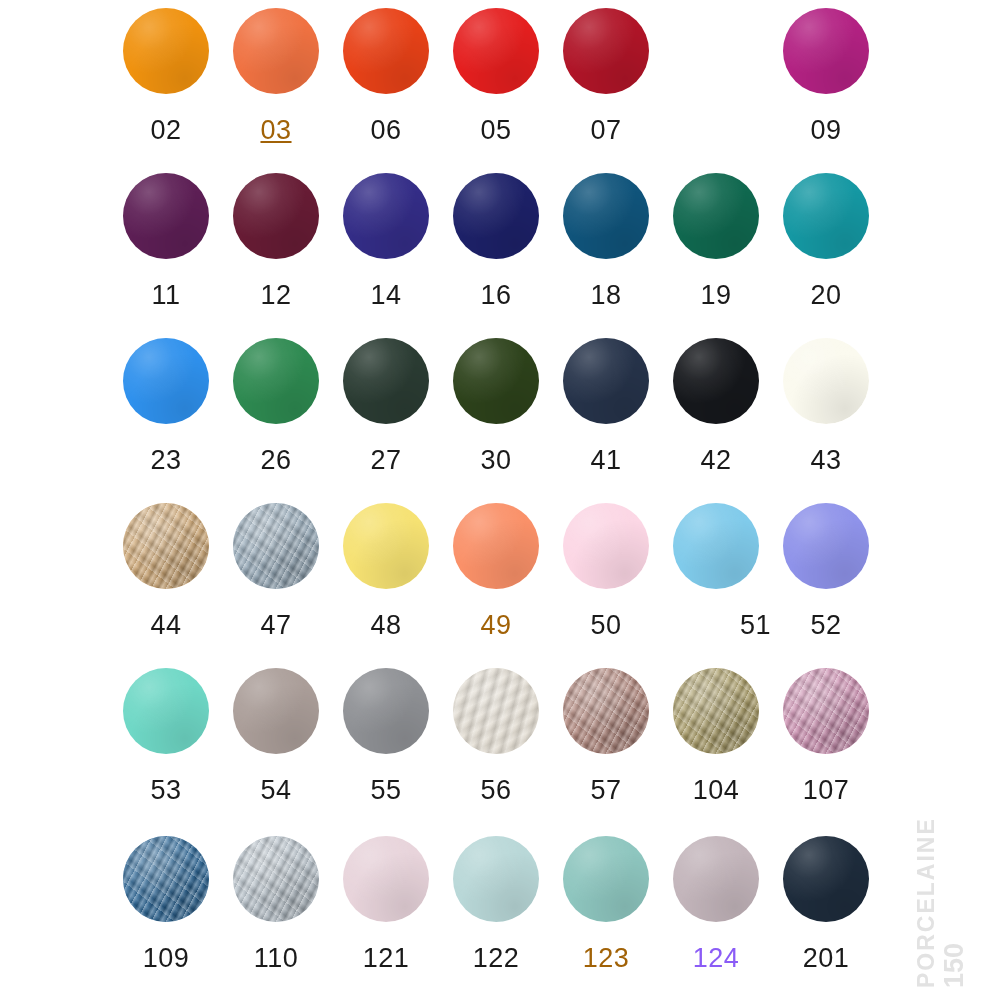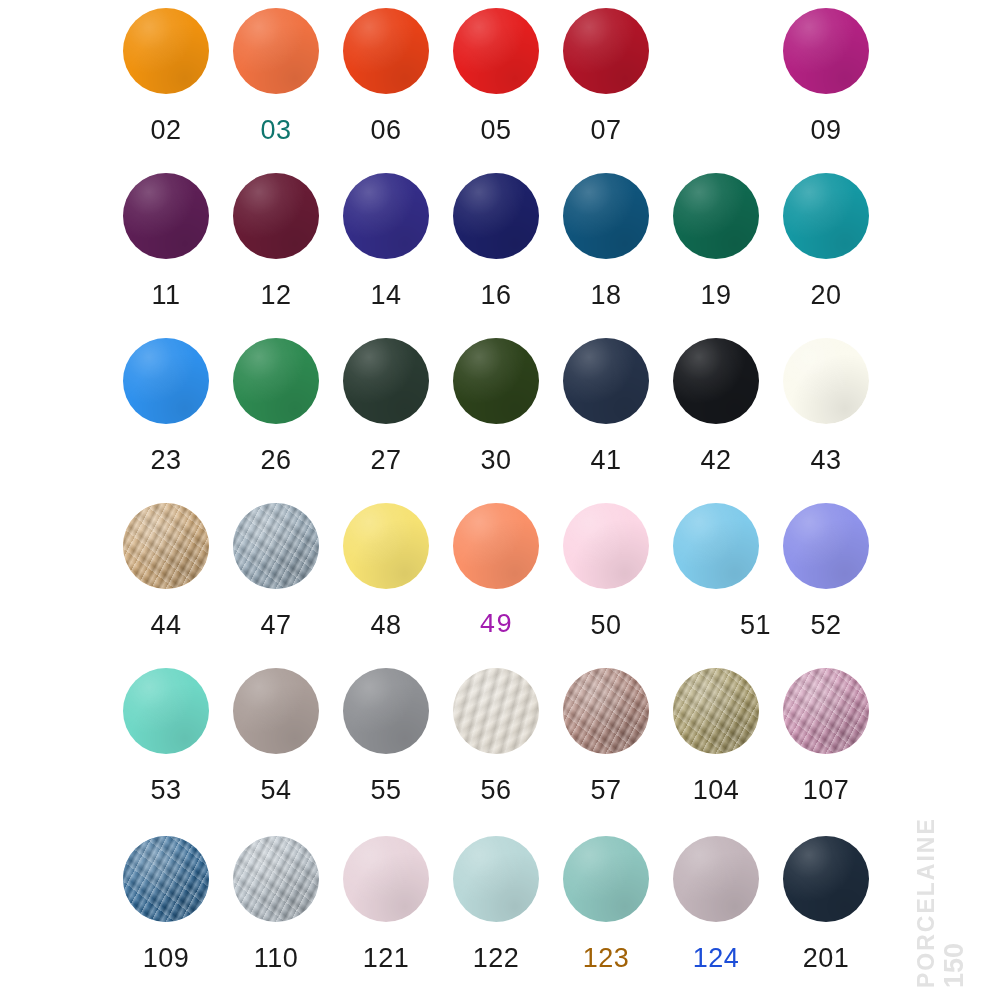--- a/index.html
+++ b/index.html
@@ -142,21 +142,21 @@
           </div>
         </div>
         <div class="swatch-label" style="color: rgb(26, 26, 26);">02</div>
       </div>
       <div class="swatch-cell" style="left: 221px;">
         <div class="swatch-disc-wrap">
           <div class="swatch-disc" style="background: rgb(240, 114, 66);">
             <div class="sheen"></div>
           </div>
         </div>
-        <div class="swatch-label" style="color: #0f766e;">03</div>
+        <div class="swatch-label" style="color: #a16207; text-decoration: underline;">03</div>
       </div>
       <div class="swatch-cell" style="left: 331px;">
         <div class="swatch-disc-wrap">
           <div class="swatch-disc" style="background: rgb(232, 66, 24);">
             <div class="sheen"></div>
           </div>
         </div>
         <div class="swatch-label" style="color: rgb(26, 26, 26);">06</div>
       </div>
       <div class="swatch-cell" style="left: 441px;">
@@ -324,21 +324,21 @@
           </div>
         </div>
         <div class="swatch-label" style="color: rgb(26, 26, 26);">48</div>
       </div>
       <div class="swatch-cell" style="left: 441px;">
         <div class="swatch-disc-wrap">
           <div class="swatch-disc" style="background: rgb(250, 145, 105);">
             <div class="sheen"></div>
           </div>
         </div>
-        <div class="swatch-label" style="color: #a21caf; font-family: Liberation Mono, monospace;">49</div>
+        <div class="swatch-label" style="color: #a16207;">49</div>
       </div>
       <div class="swatch-cell" style="left: 551px;">
         <div class="swatch-disc-wrap">
           <div class="swatch-disc" style="background: rgb(252, 215, 229);">
             <div class="sheen"></div>
           </div>
         </div>
         <div class="swatch-label" style="color: rgb(26, 26, 26);">50</div>
       </div>
       <div class="swatch-cell" style="left: 661px;">
@@ -456,21 +456,21 @@
           </div>
         </div>
         <div class="swatch-label" style="color: #a16207; text-align: center;">123</div>
       </div>
       <div class="swatch-cell" style="left: 661px;">
         <div class="swatch-disc-wrap">
           <div class="swatch-disc" style="background: rgb(195, 181, 187);">
             <div class="sheen"></div>
           </div>
         </div>
-        <div class="swatch-label" style="color: #1d4ed8;">124</div>
+        <div class="swatch-label" style="color: #8b5cf6;">124</div>
       </div>
       <div class="swatch-cell" style="left: 771px;">
         <div class="swatch-disc-wrap">
           <div class="swatch-disc" style="background: rgb(30, 44, 60);">
             <div class="sheen"></div>
           </div>
         </div>
         <div class="swatch-label" style="color: rgb(26, 26, 26);">201</div>
       </div>
     </div>

